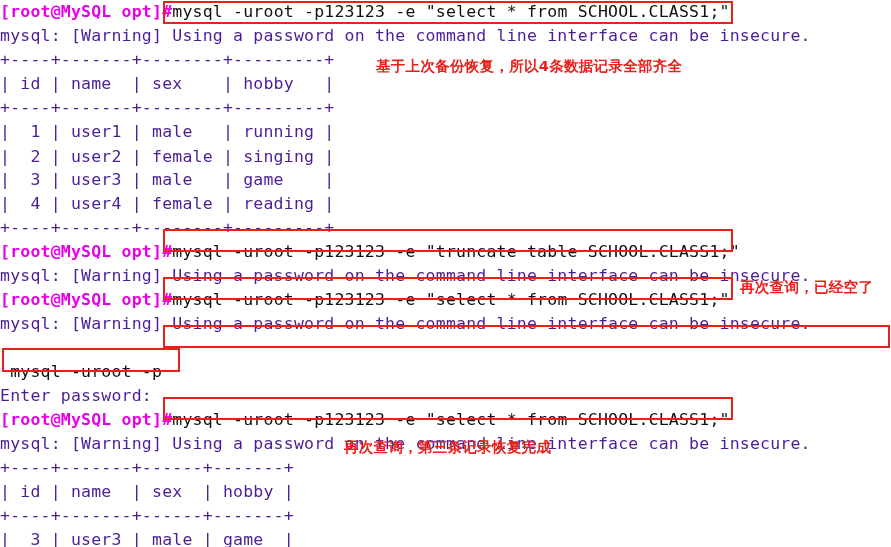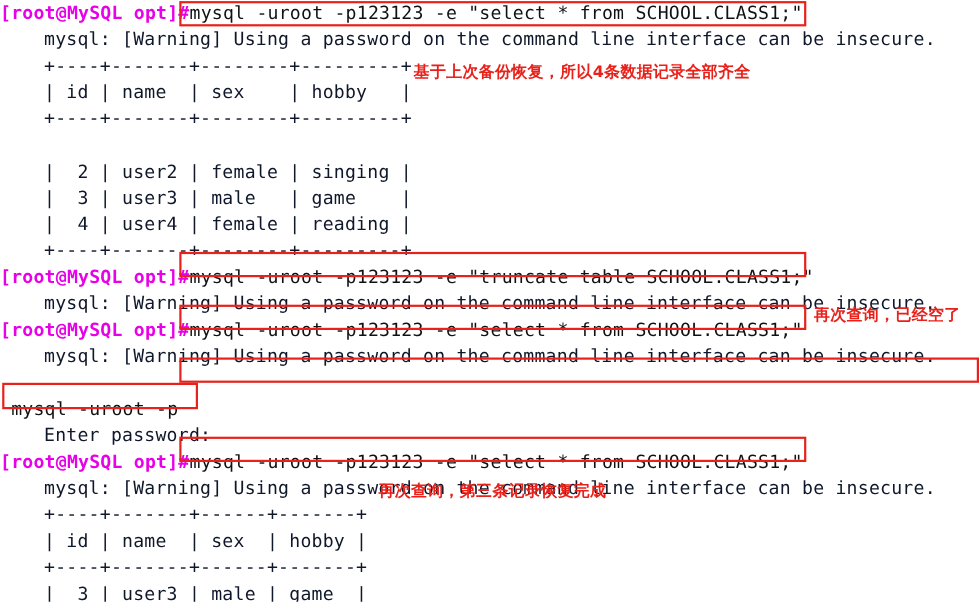--- a/index.html
+++ b/index.html
@@ -35,22 +35,21 @@
     font-weight: bold;
   }
   .hash {
     color: #e800e8;
     font-weight: bold;
   }
   .cmd {
     color: #111111;
   }
   .out {
-    color: #0f172a;
-    margin-left: 40px;
+    color: #4c1d95;
   }
   
   .box {
     position: absolute;
     border: 2px solid #e8211b;
     box-sizing: border-box;
     pointer-events: none;
     background: transparent;
   }
   
@@ -70,20 +69,21 @@
 
 <div id="terminal">
 
   <div class="line" style="top:0px"><span class="prompt">[root@MySQL opt]</span><span class="hash">#</span><span class="cmd">mysql -uroot -p123123 -e "select * from SCHOOL.CLASS1;"</span></div>
 
   <div class="line" style="top:24px"><span class="out">mysql: [Warning] Using a password on the command line interface can be insecure.</span></div>
 
   <div class="line" style="top:48px"><span class="out">+----+-------+--------+---------+</span></div>
   <div class="line" style="top:72px"><span class="out">| id | name  | sex    | hobby   |</span></div>
   <div class="line" style="top:96px"><span class="out">+----+-------+--------+---------+</span></div>
+  <div class="line" style="top:120px"><span class="out">|  1 | user1 | male   | running |</span></div>
   <div class="line" style="top:145px"><span class="out">|  2 | user2 | female | singing |</span></div>
   <div class="line" style="top:168px"><span class="out">|  3 | user3 | male   | game    |</span></div>
   <div class="line" style="top:192px"><span class="out">|  4 | user4 | female | reading |</span></div>
   <div class="line" style="top:216px"><span class="out">+----+-------+--------+---------+</span></div>
 
   <div class="line" style="top:240px"><span class="prompt">[root@MySQL opt]</span><span class="hash">#</span><span class="cmd">mysql -uroot -p123123 -e "truncate table SCHOOL.CLASS1;"</span></div>
 
   <div class="line" style="top:264px"><span class="out">mysql: [Warning] Using a password on the command line interface can be insecure.</span></div>
 
   <div class="line" style="top:288px"><span class="prompt">[root@MySQL opt]</span><span class="hash">#</span><span class="cmd">mysql -uroot -p123123 -e "select * from SCHOOL.CLASS1;"</span></div>

